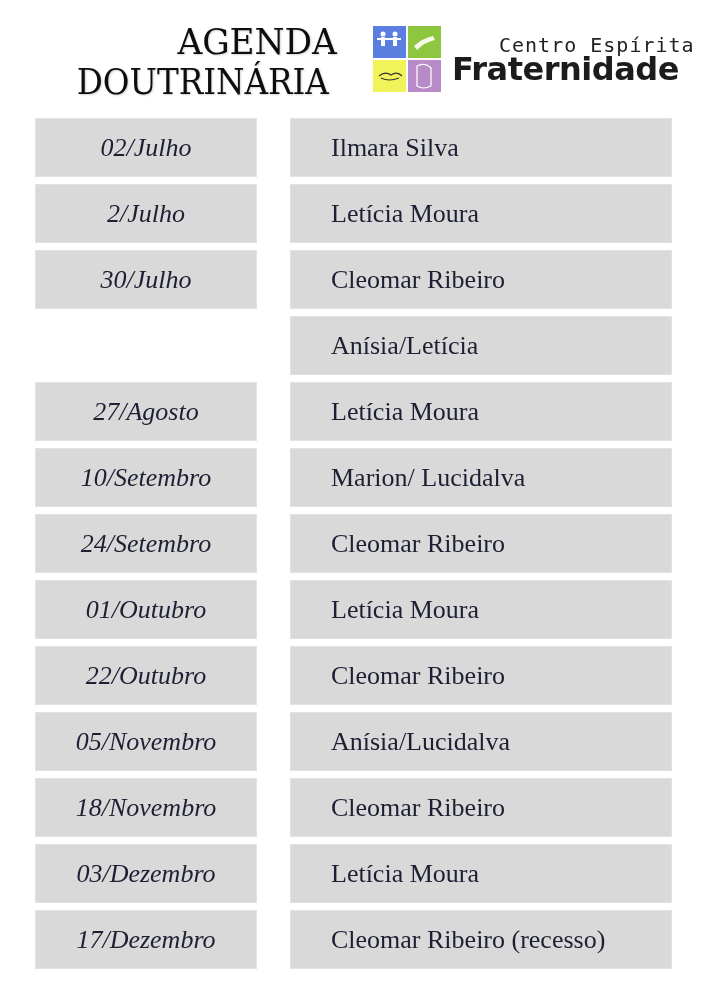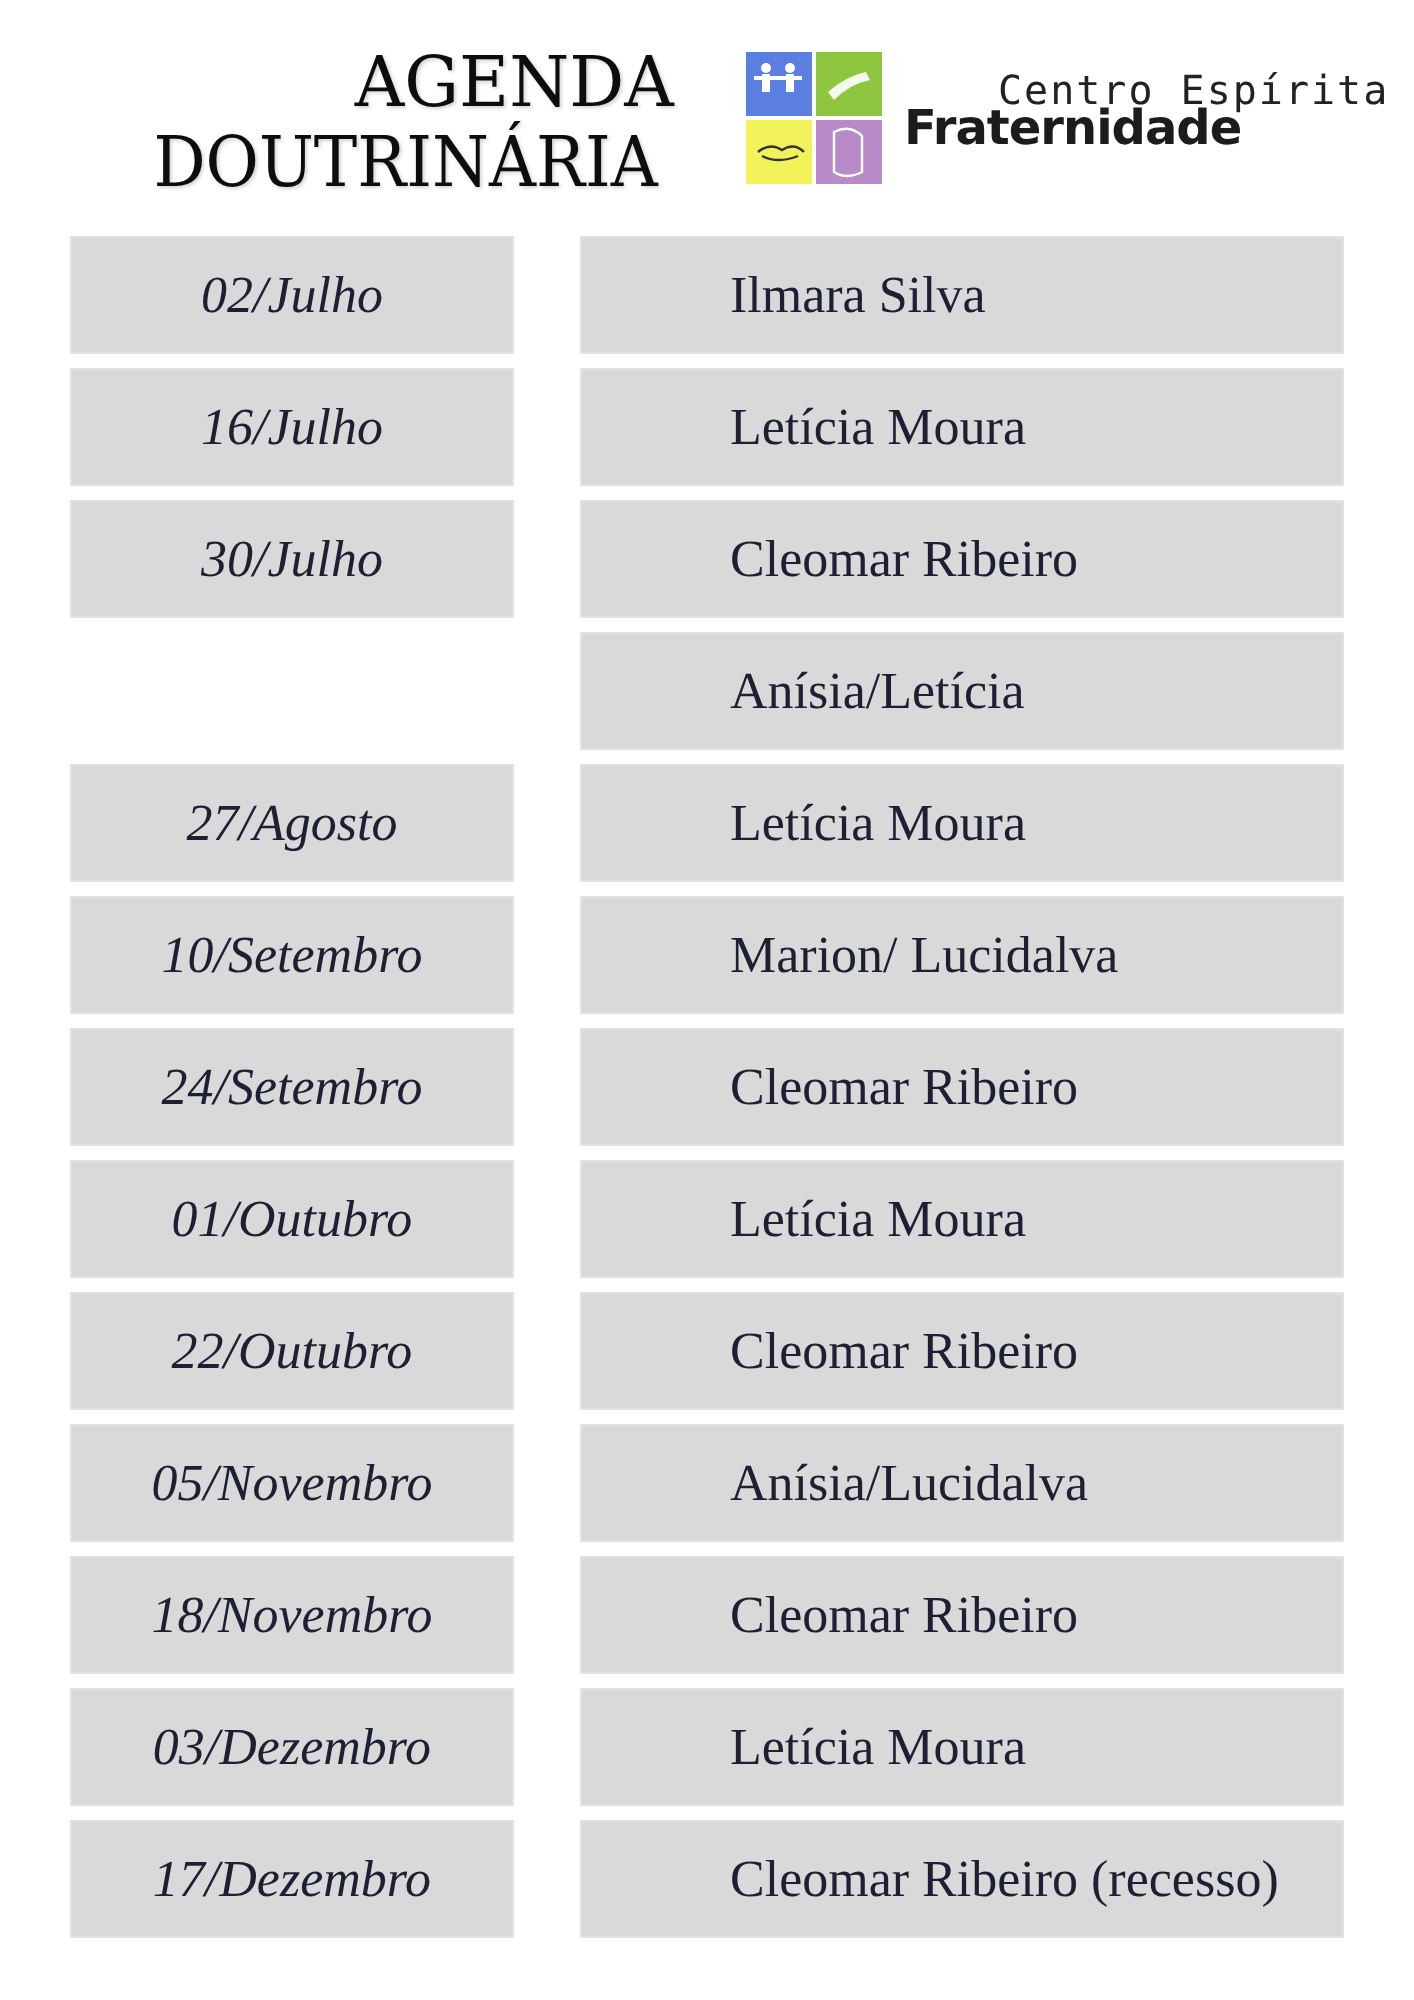--- a/index.html
+++ b/index.html
@@ -21,32 +21,32 @@
   .logo .q4 { left: 35px; top: 34px; background: #b88ac8; }
   .logo svg { position: absolute; left: 0; top: 0; }
   .org-sub {
     position: absolute; left: 499px; top: 33px;
     font-family: "DejaVu Sans Mono", "Liberation Mono", monospace;
     font-size: 20px; color: #222; letter-spacing: 1px;
   }
   .org-name {
     position: absolute; left: 452px; top: 50px;
     font-family: "DejaVu Sans", "Liberation Sans", sans-serif;
-    font-weight: bold; font-size: 24px; color: #1c1c1c; letter-spacing: -0.5px;
+    font-weight: bold; font-size: 32px; color: #1c1c1c; letter-spacing: -0.5px;
   }
   .table { position: absolute; left: 35px; top: 118px; width: 637px; }
   .row { position: relative; height: 59px; margin-bottom: 7px; }
   .cell {
     position: absolute; top: 0; height: 59px; background: #d9d9d9;
     box-shadow: inset 0 0 0 1px #e2e2e2;
     font-family: "Liberation Serif", "DejaVu Serif", serif;
     color: #1d1f33; font-size: 26px; line-height: 59px;
   }
   .cell.date { left: 0; width: 222px; text-align: center; font-style: italic; }
-  .cell.name { left: 255px; width: 382px; padding-left: 75px; box-sizing: border-box; }
+  .cell.name { left: 255px; width: 382px; padding-left: 41px; box-sizing: border-box; }
 </style>
 </head>
 <body>
 
 <div class="title">
   <span class="l1">AGENDA</span>
   <span class="l2">DOUTRINÁRIA</span>
 </div>
 
 <div class="logo">
@@ -71,21 +71,21 @@
 
 <div class="org-sub">Centro Espírita</div>
 <div class="org-name">Fraternidade</div>
 
 <div class="table">
   <div class="row">
       <div class="cell date">02/Julho</div>
       <div class="cell name">Ilmara Silva</div>
     </div>
   <div class="row">
-      <div class="cell date">16/Julho</div>
+      <div class="cell date">2/Julho</div>
       <div class="cell name">Letícia Moura</div>
     </div>
   <div class="row">
       <div class="cell date">30/Julho</div>
       <div class="cell name">Cleomar Ribeiro</div>
     </div>
   <div class="row">
       <div class="cell name">Anísia/Letícia</div>
     </div>
   <div class="row">

